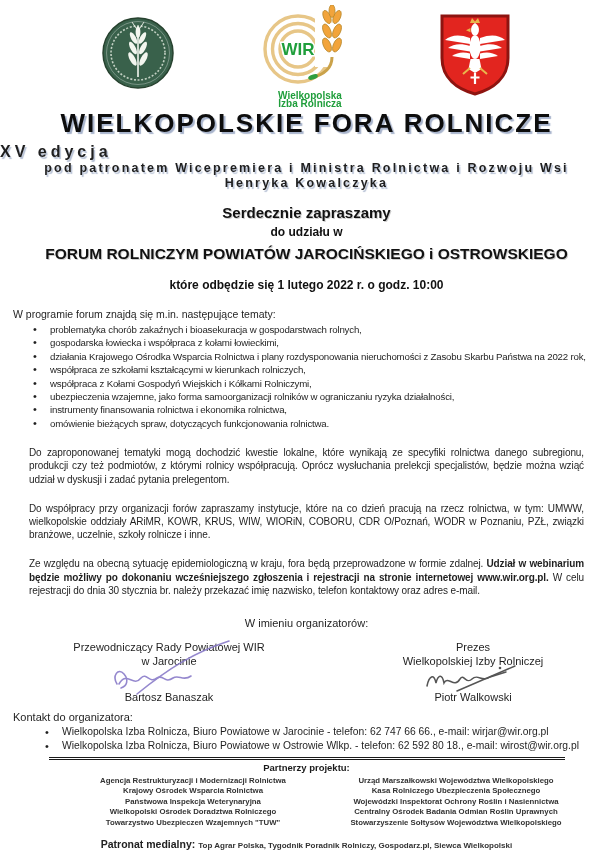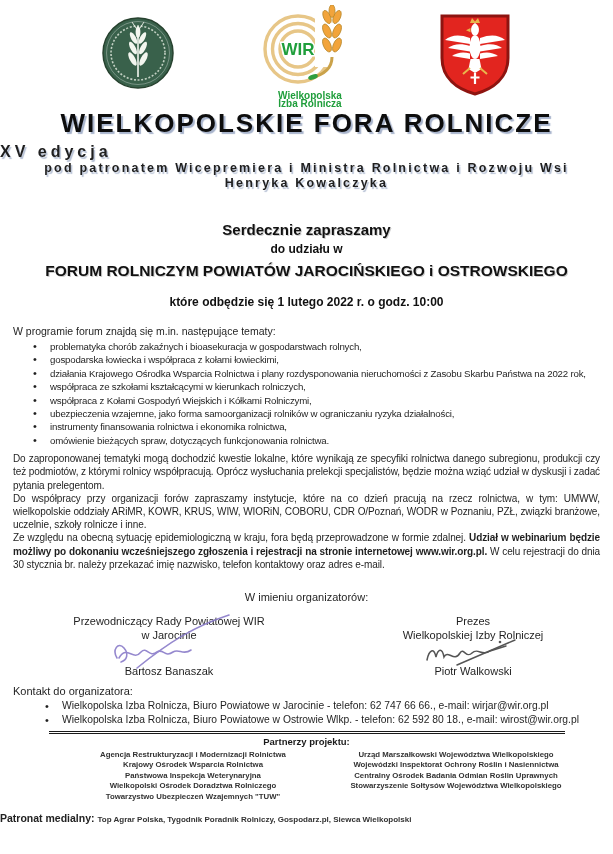--- a/index.html
+++ b/index.html
@@ -14,34 +14,34 @@
   .logo-herb{left:437px;top:12px;width:76px;height:86px;}
   
   .main-title{margin:2px 0 0;font-size:26px;font-weight:bold;letter-spacing:2px;text-align:center;
               color:#0d0d0d;text-shadow:2px 2px 1px #a8b4cc;}
   .edition{font-size:16px;font-weight:bold;letter-spacing:4px;text-align:left;margin-top:4px;
            text-shadow:1.5px 1.5px 1px #b6c0d4;}
   .patronage-line{font-size:12.5px;font-weight:bold;letter-spacing:2.2px;line-height:15px;
                   text-align:center;text-shadow:1.5px 1.5px 1px #b6c0d4;}
   .patronage-line:first-of-type{margin-top:5px;}
   
-  .invite{text-align:center;margin-top:30px;color:#111;}
+  .invite{text-align:center;margin-top:13px;color:#111;}
   .invite-l1{font-size:15px;font-weight:bold;text-shadow:1px 1px 0 #cfcfcf;}
   .invite-l2{font-size:12px;font-weight:bold;margin-top:4px;}
   .invite-l3{font-size:15.5px;font-weight:bold;margin-top:6px;text-shadow:1px 1px 0 #cfcfcf;}
   .invite-l4{font-size:12px;font-weight:bold;margin-top:15px;}
   
   .program{margin:16px 13px 0;}
   .program-intro{font-size:10.5px;}
   ul.topics{list-style:none;margin:3px 0 0;padding:0;}
   ul.topics li{position:relative;padding-left:37px;font-size:9.7px;letter-spacing:-0.2px;line-height:13.4px;}
   ul.topics li::before{content:"\2022";position:absolute;left:20px;font-size:11px;}
   
   .paras{margin:5px 13px 0;}
-  .paras p{margin:0;font-size:10px;letter-spacing:-0.1px;line-height:13.2px;text-align:justify;}
+  .paras p{margin:16px;font-size:10px;letter-spacing:-0.1px;line-height:13.2px;text-align:justify;}
   
   .org-heading{text-align:center;font-size:11px;margin-top:20px;}
   .org-cols{position:relative;height:64px;margin-top:12px;}
   .org-col{position:absolute;top:0;width:300px;text-align:center;font-size:11px;line-height:13.5px;}
   .org-col.left{left:19px;}
   .org-col.right{left:323px;}
   .sig{position:relative;height:23px;}
   .sig svg{position:absolute;left:50%;top:-30px;transform:translateX(-50%);pointer-events:none;}
   
   .contact{margin:6px 13px 0;}
@@ -50,21 +50,21 @@
   ul.contacts li{position:relative;padding-left:49px;font-size:10.3px;line-height:14px;}
   ul.contacts li::before{content:"\2022";position:absolute;left:32px;font-size:11px;}
   
   .rule{width:516px;margin:4px auto 0;border-top:3px double #1a1a1a;height:0;}
   .partners-heading{text-align:center;font-size:9.5px;font-weight:bold;margin-top:2px;color:#1a1a1a;}
   .partner-cols{position:relative;height:52px;margin-top:3px;}
   .p-col{position:absolute;top:0;font-size:7.8px;font-weight:bold;line-height:10.4px;text-align:center;color:#333;}
   .p-col.left{left:28px;width:330px;}
   .p-col.right{left:300px;width:312px;}
   
-  .media{margin-top:6px;color:#222;}
+  .media{text-align:center;margin-top:6px;color:#222;}
   .media b{font-size:10.5px;}
   .media span{font-size:8px;font-weight:bold;margin-left:3px;color:#333;}
 </style>
 </head>
 <body>
 
 <div class="page">
 
   <header class="logos">
     <div class="logo logo-ministry">
@@ -212,20 +212,21 @@
 
     <div>Agencja Restrukturyzacji i Modernizacji Rolnictwa</div>
         <div>Krajowy Ośrodek Wsparcia Rolnictwa</div>
         <div>Państwowa Inspekcja Weterynaryjna</div>
         <div>Wielkopolski Ośrodek Doradztwa Rolniczego</div>
         <div>Towarzystwo Ubezpieczeń Wzajemnych "TUW"</div>
       </div>
     <div class="p-col right">
 
     <div>Urząd Marszałkowski Województwa Wielkopolskiego</div>
+        <div>Kasa Rolniczego Ubezpieczenia Społecznego</div>
         <div>Wojewódzki Inspektorat Ochrony Roślin i Nasiennictwa</div>
         <div>Centralny Ośrodek Badania Odmian Roślin Uprawnych</div>
         <div>Stowarzyszenie Sołtysów Województwa Wielkopolskiego</div>
       </div>
   </div>
 
   <div class="media">
     <b>Patronat medialny:</b><span>Top Agrar Polska, Tygodnik Poradnik Rolniczy, Gospodarz.pl, Siewca Wielkopolski</span>
   </div>
 

